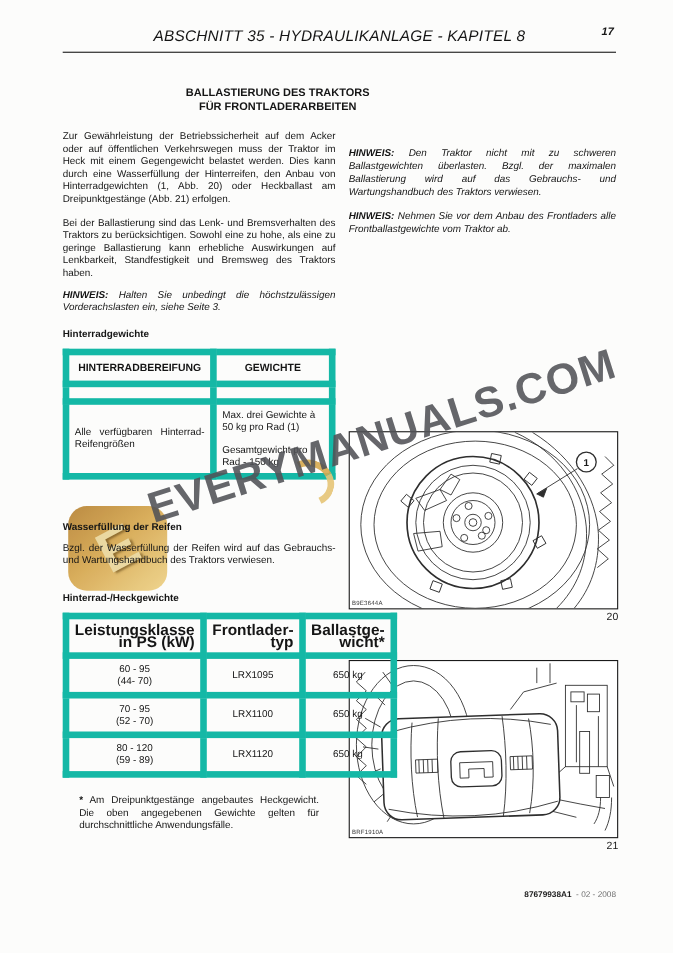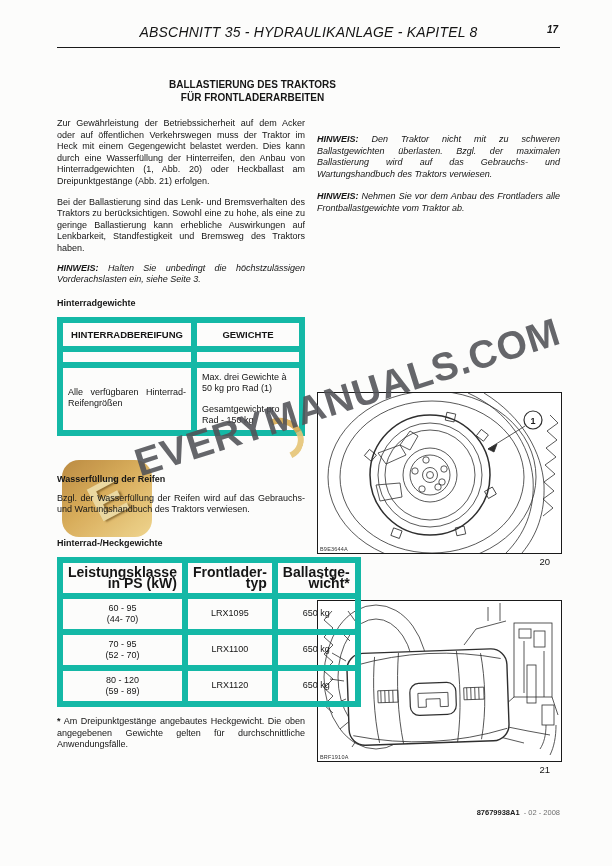--- a/index.html
+++ b/index.html
@@ -31,28 +31,28 @@
   .t1{margin-bottom:38px;}
   .t1 th{font-size:9.5px;text-align:center;padding:6px 4px;}
   .t1 .emptyrow td{height:10px;padding:0;}
   .t1 td.c1{width:118px;text-align:justify;line-height:11px;padding:19px 5px;}
   .t1 td.c2{line-height:11px;padding:4px 5px;}
   .t1 .gap{display:block;height:10px;}
   .t2{margin-bottom:9px;}
   .t2 th{text-align:right;font-size:14px;line-height:11px;padding:4px 5px;}
   .t2 td{text-align:center;vertical-align:middle;line-height:11px;padding:4px 3px;}
   .t2 .cw1{width:92px;}.t2 .cw2{width:60px;}
-  p.footnote{font-size:9px;line-height:11.6px;text-align:justify;margin:0;}
+  p.footnote{font-size:9px;line-height:11.6px;text-align:justify;margin:15px;}
   
   .figure{position:absolute;left:317px;width:243px;height:160px;border:1.6px solid #1a1a1a;
     background:#fff;z-index:1;}
   .fig20{top:392px;} .fig21{top:600px;}
   .figure svg{display:block;width:100%;height:100%;}
   .fig-code{position:absolute;left:2px;bottom:1px;font-size:5.5px;color:#333;letter-spacing:.2px;}
-  .fig-num{position:absolute;left:317px;width:243px;text-align:right;font-size:9.5px;
+  .fig-num{position:absolute;left:329px;width:243px;text-align:right;font-size:9.5px;
     padding-right:10px;box-sizing:border-box;z-index:2;}
   .num20{top:556px;} .num21{top:764px;}
   
   .watermark-text{position:absolute;left:136px;top:442px;transform:rotate(-17.5deg);
     transform-origin:0 50%;font-size:39px;font-weight:bold;color:#515257;opacity:.88;
     letter-spacing:1px;z-index:5;white-space:nowrap;pointer-events:none;}
   .watermark-logo{position:absolute;left:62px;top:460px;width:90px;height:77px;border-radius:17px;
     background:linear-gradient(140deg,#b9873b 0%,#d7aa55 45%,#efd48b 100%);
     display:flex;align-items:center;justify-content:center;z-index:2;opacity:.96;}
   .logo-letter{font-size:52px;font-weight:bold;color:#ead79e;display:block;

